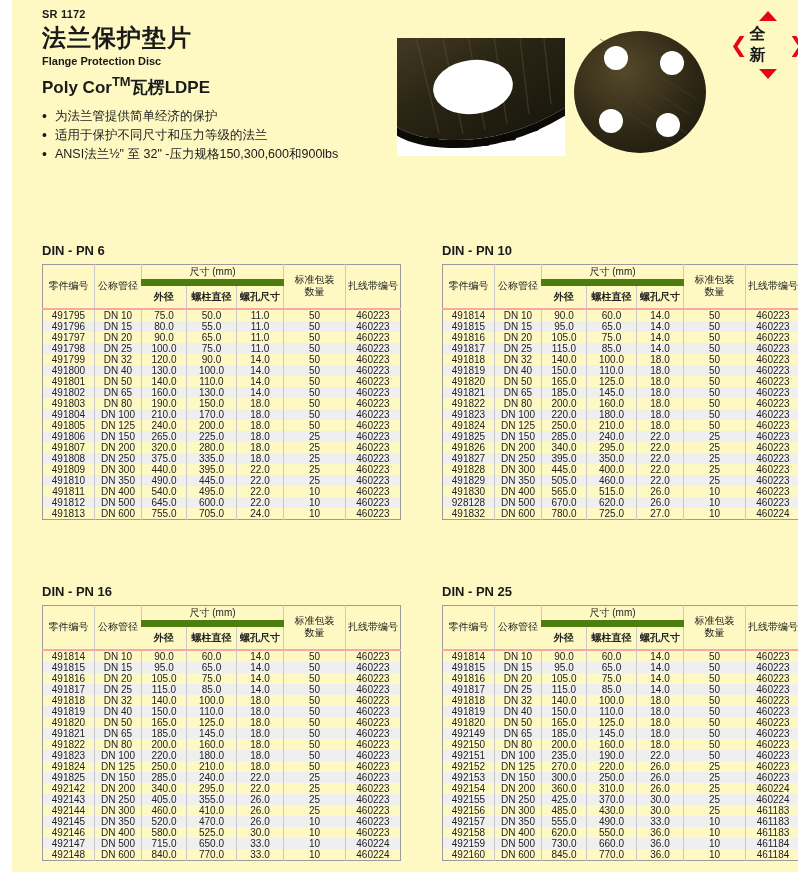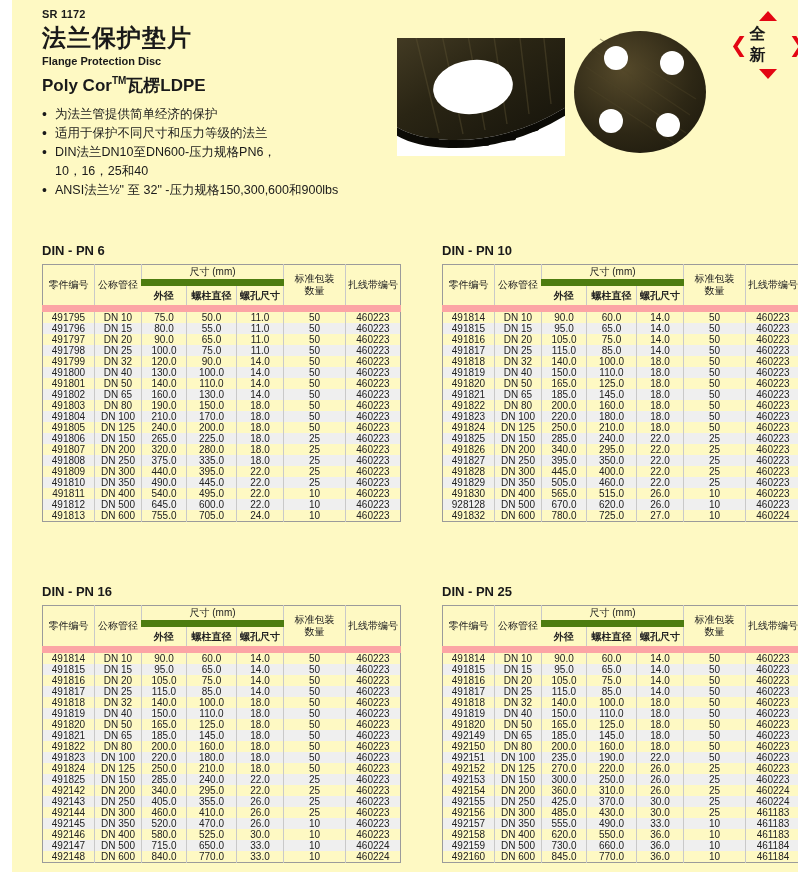--- a/index.html
+++ b/index.html
@@ -6,21 +6,21 @@
   html,body { background:#ffffff; }
   body { font-family:"Liberation Sans","DejaVu Sans",sans-serif; color:#1a1a1a; }
   .page { position:relative; width:798px; height:872px; background:#fef9c3; overflow:hidden;margin-left:12px; }
 
   
   .hdr { position:absolute; left:30px; top:8px; width:350px; }
   .doc-code { font-size:11px; font-weight:bold; letter-spacing:.2px; }
   .title-cn { font-size:24px; font-weight:bold; margin-top:2px; letter-spacing:1px; }
   .title-en { font-size:11px; font-weight:bold; margin-top:1px; }
   .material { font-size:17px; font-weight:600; margin-top:7px; }
-  .material sup { font-size:10px; font-weight:600; vertical-align:super;text-align:right; }
+  .material sup { font-size:13px; font-weight:600; vertical-align:super;text-align:right; }
   .bullets { list-style:none; margin-top:8px; }
   .bullets li { position:relative; font-size:12.5px; line-height:19px; padding-left:13px; white-space:pre-line; }
   .bullets li::before { content:"\2022"; position:absolute; left:0; top:0; font-size:14px; line-height:19px; }
 
   
   .photo-left  { position:absolute; left:385px; top:38px; width:168px; height:118px; }
   .photo-right { position:absolute; left:558px; top:29px; width:140px; height:128px; }
   .photo-left svg, .photo-right svg { display:block; width:100%; height:100%; }
 
   
@@ -43,39 +43,37 @@
                border:1px solid #9b9b9b; font-size:10px; color:#222; }
   table.spec col.c1{width:52px} table.spec col.c2{width:47px} table.spec col.c3{width:45px}
   table.spec col.c4{width:50px} table.spec col.c5{width:47px} table.spec col.c6{width:62px}
   table.spec col.c7{width:55px}
   table.spec th { font-weight:normal; text-align:center; border-left:1px solid #c9c9c9; line-height:12px; }
   table.spec th:first-child, table.spec td:first-child { border-left:none; }
   table.spec tr.grow th { height:18px; }
   table.spec th.gsize { border-bottom:7px solid #4d7c0f; }
   table.spec tr.srow th { height:26px;font-weight:bold; }
   table.spec th.pack { white-space:pre-line; }
-  table.spec tbody tr:first-child td { border-top:7px solid #fca5a5; }
+  table.spec tbody tr:first-child td { border-top:2px solid #fca5a5; }
   table.spec td { text-align:center; border-left:1px solid #c9c9c9; height:11px; line-height:11px; padding:0; }
   table.spec tbody tr:nth-child(even) { background:#efefef; }
 </style>
 </head>
 <body>
 
 <div class="page">
 
   <div class="hdr">
     <div class="doc-code">SR 1172</div>
     <div class="title-cn">法兰保护垫片</div>
     <div class="title-en">Flange Protection Disc</div>
     <div class="material"><span>Poly Cor</span><sup>TM</sup><span>瓦楞LDPE</span></div>
     <ul class="bullets">
       <li>为法兰管提供简单经济的保护</li>
       <li>适用于保护不同尺寸和压力等级的法兰</li>
-      <li>DIN法兰DN10至DN600-压力规格PN6，
-10，16，25和40</li>
       <li>ANSI法兰½" 至 32" -压力规格150,300,600和900lbs</li>
     </ul>
   </div>
 
   <div class="photo-left">
     <svg viewBox="0 0 168 118">
       <defs>
         <linearGradient id="gL" x1="0" y1="0" x2="1" y2="1">
           <stop offset="0" stop-color="#4a4128"></stop>
             <stop offset="0.45" stop-color="#2a2514"></stop>

